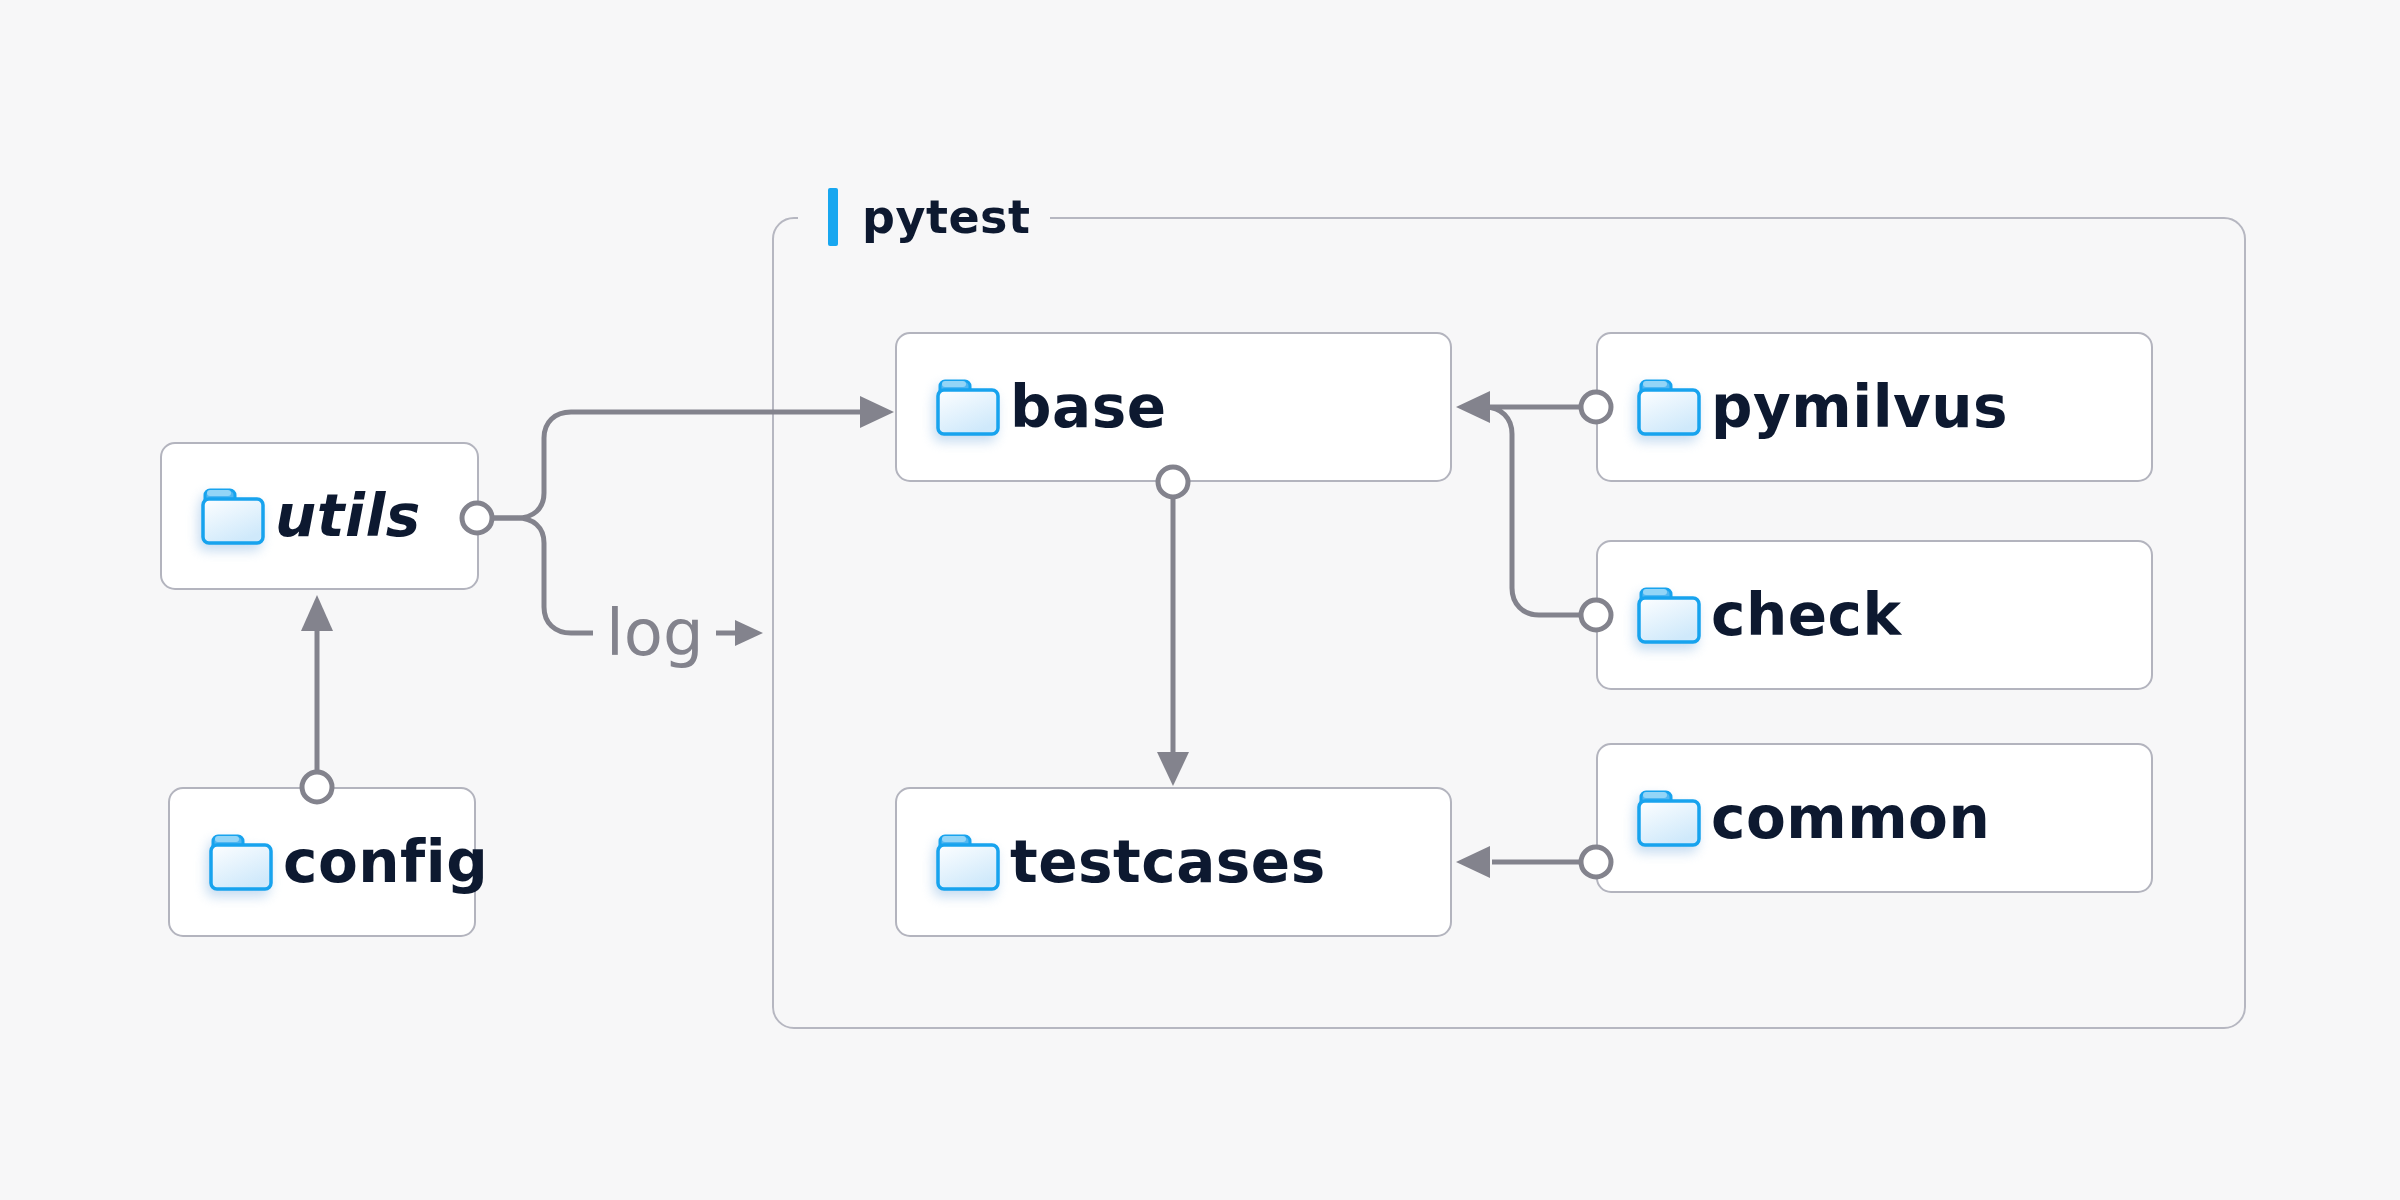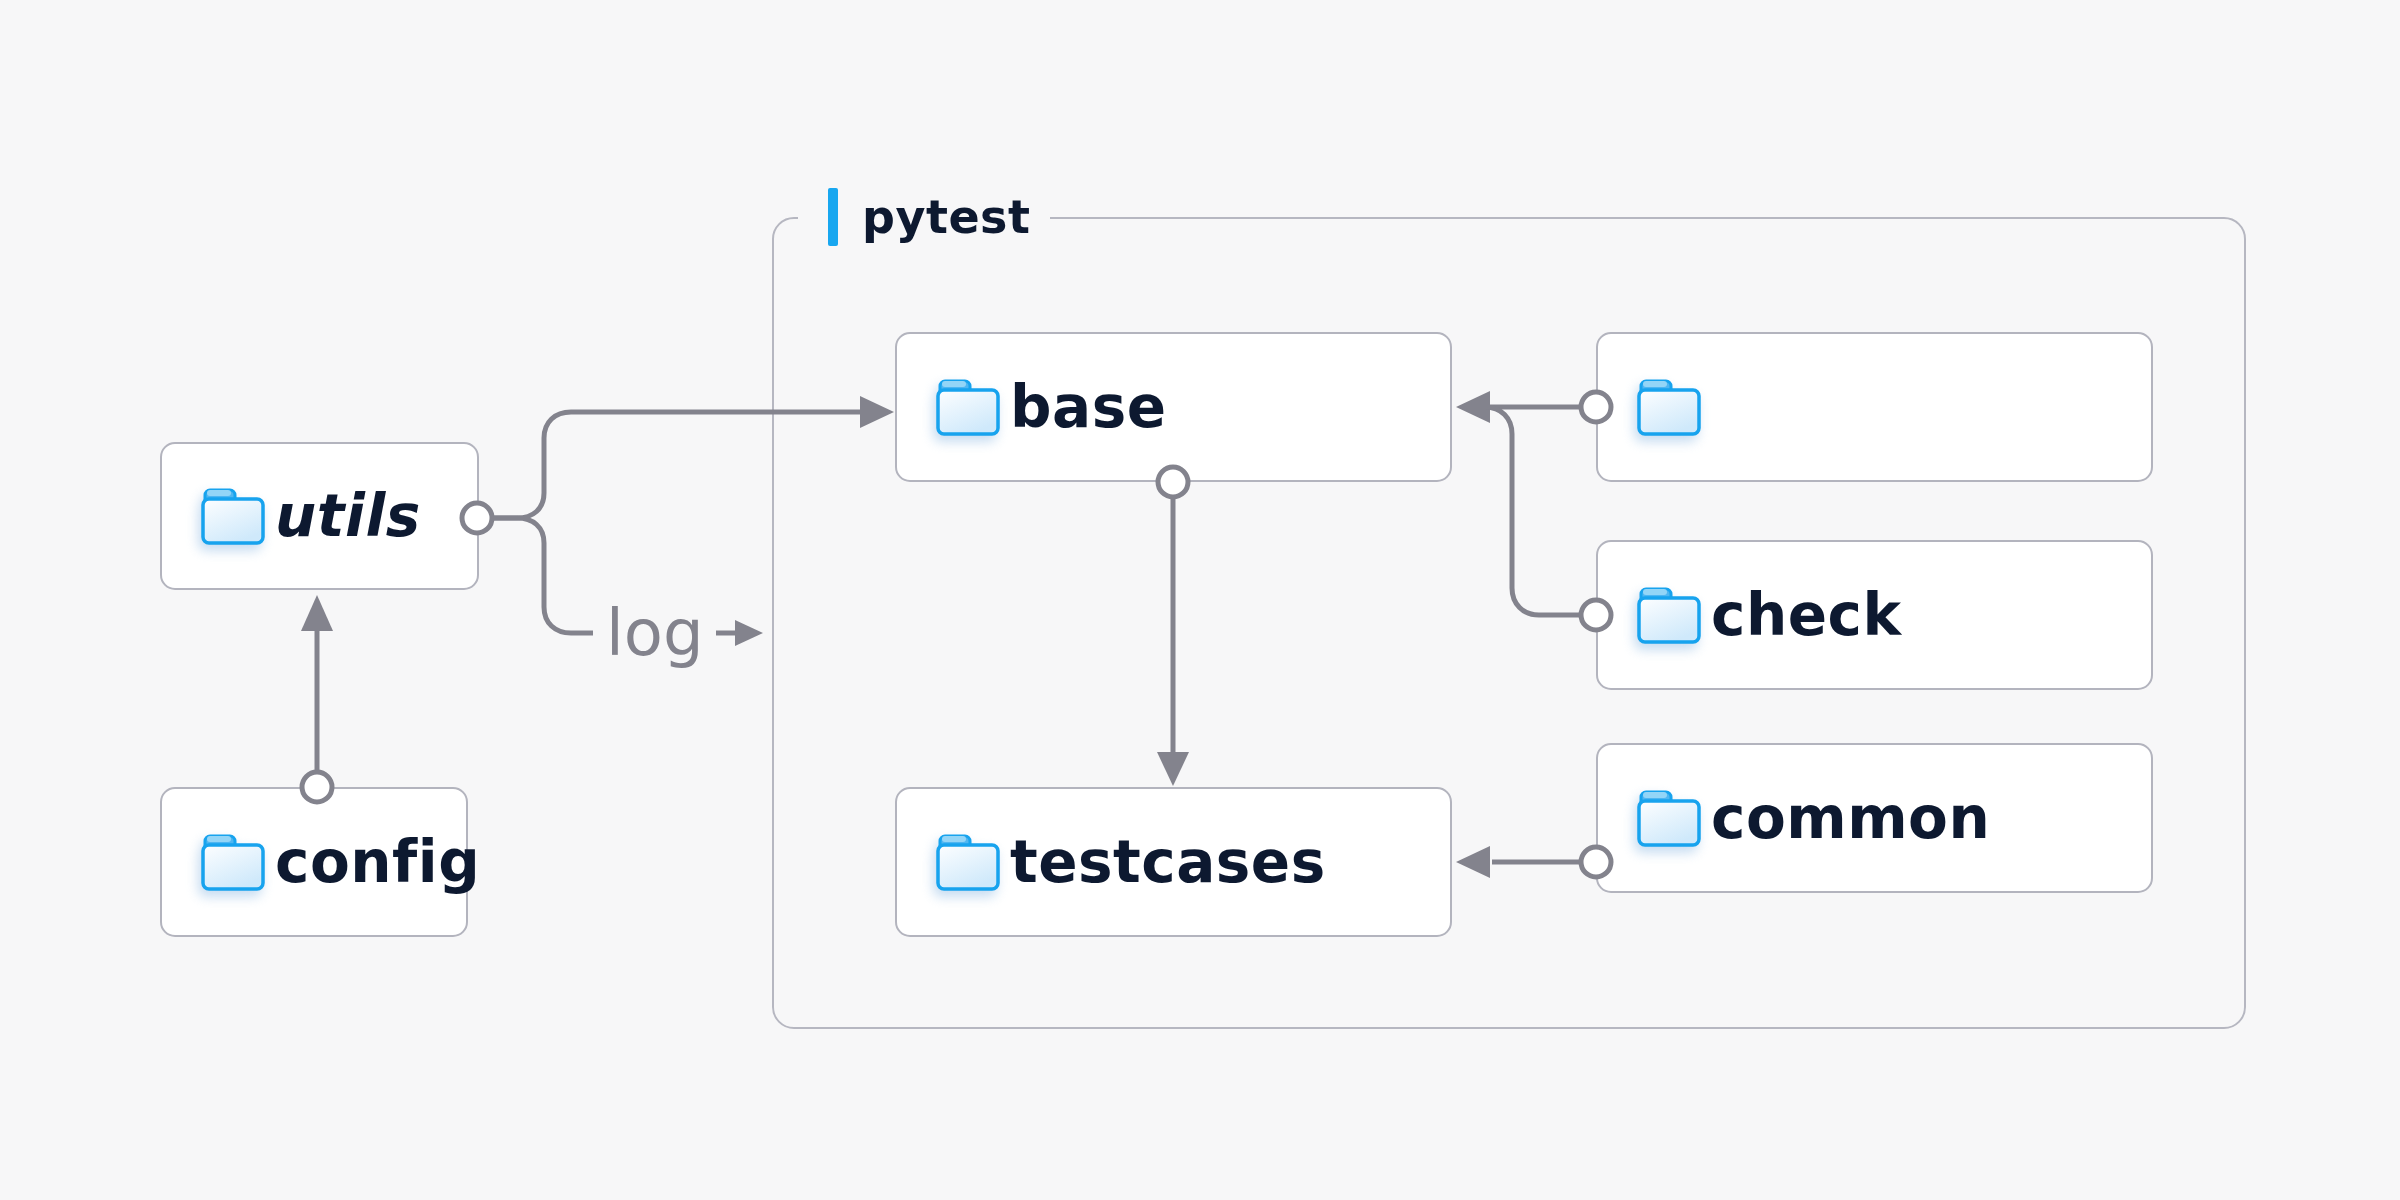--- a/index.html
+++ b/index.html
@@ -34,21 +34,21 @@
     padding-left:38px;gap:9px;z-index:2;
   }
   .node .label{
     font-size:58px;font-weight:700;color:#0d1930;letter-spacing:.5px;
   }
   .node svg.folder{
     width:66px;height:60px;flex:0 0 66px;
     filter:drop-shadow(-3px 6px 6px rgba(128,178,224,.45));
   }
   .n-utils    {left:160px; top:442px; width:319px; height:148px;font-style:italic;}
-  .n-config   {left:160px; top:787px; width:308px; height:150px;}
+  .n-config   {left:168px; top:787px; width:308px; height:150px;}
   .n-base     {left:895px; top:332px; width:557px; height:150px;}
   .n-pymilvus {left:1596px;top:332px; width:557px; height:150px;}
   .n-check    {left:1596px;top:540px; width:557px; height:150px;}
   .n-testcases{left:895px; top:787px; width:557px; height:150px;}
   .n-common   {left:1596px;top:743px; width:557px; height:150px;text-align:right;}
   
   svg.wires{position:absolute;left:0;top:0;width:2400px;height:1200px;z-index:3;pointer-events:none;}
   .wire{stroke:#83838d;stroke-width:5;fill:none;}
   .head{fill:#83838d;stroke:none;}
   .port{fill:#ffffff;stroke:#83838d;stroke-width:5;}
@@ -104,20 +104,21 @@
     </svg>
     <span class="label">base</span>
   </div>
 
   <div class="node n-pymilvus">
     <svg class="folder" viewBox="0 0 66 60">
       <rect x="5" y="4" width="30" height="18" rx="5" fill="#4fb6f1" stroke="#17a3ee" stroke-width="3"></rect>
       <rect x="7" y="4" width="24" height="6" rx="3" fill="#93d5f7"></rect>
       <rect x="3" y="13" width="60" height="44" rx="6" fill="url(#foldgrad)" stroke="#17a3ee" stroke-width="3.5"></rect>
     </svg>
+    <span class="label">pymilvus</span>
   </div>
 
   <div class="node n-check">
     <svg class="folder" viewBox="0 0 66 60">
       <rect x="5" y="4" width="30" height="18" rx="5" fill="#4fb6f1" stroke="#17a3ee" stroke-width="3"></rect>
       <rect x="7" y="4" width="24" height="6" rx="3" fill="#93d5f7"></rect>
       <rect x="3" y="13" width="60" height="44" rx="6" fill="url(#foldgrad)" stroke="#17a3ee" stroke-width="3.5"></rect>
     </svg>
     <span class="label">check</span>
   </div>

